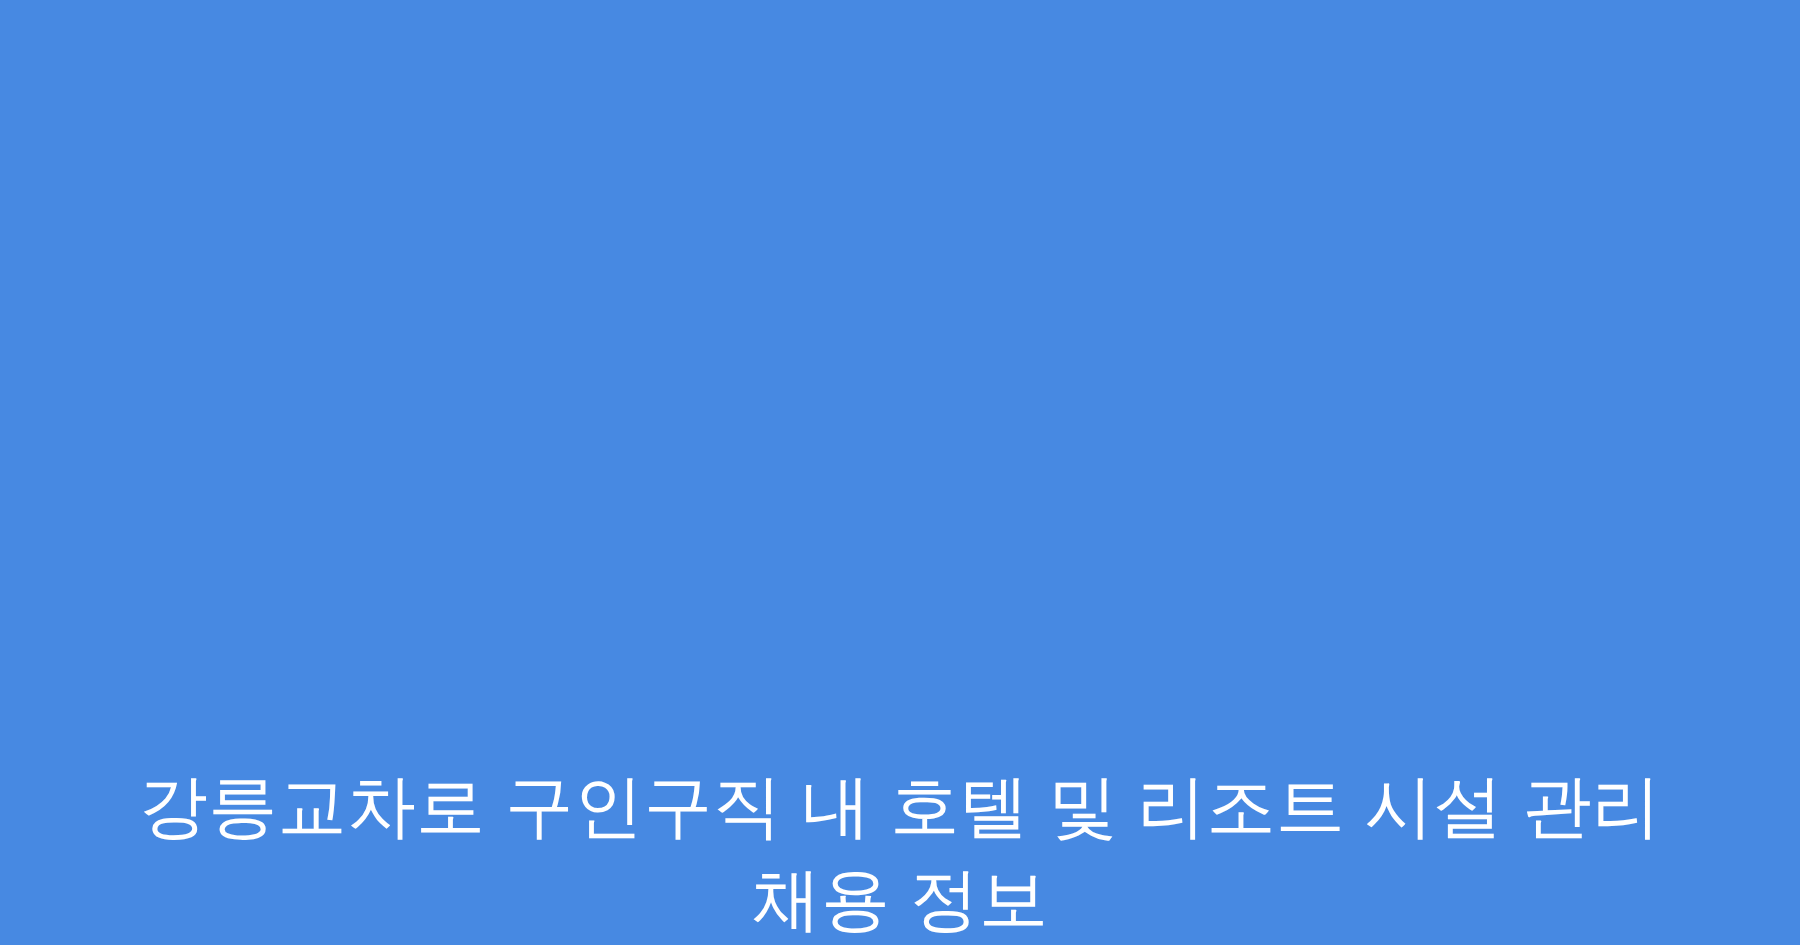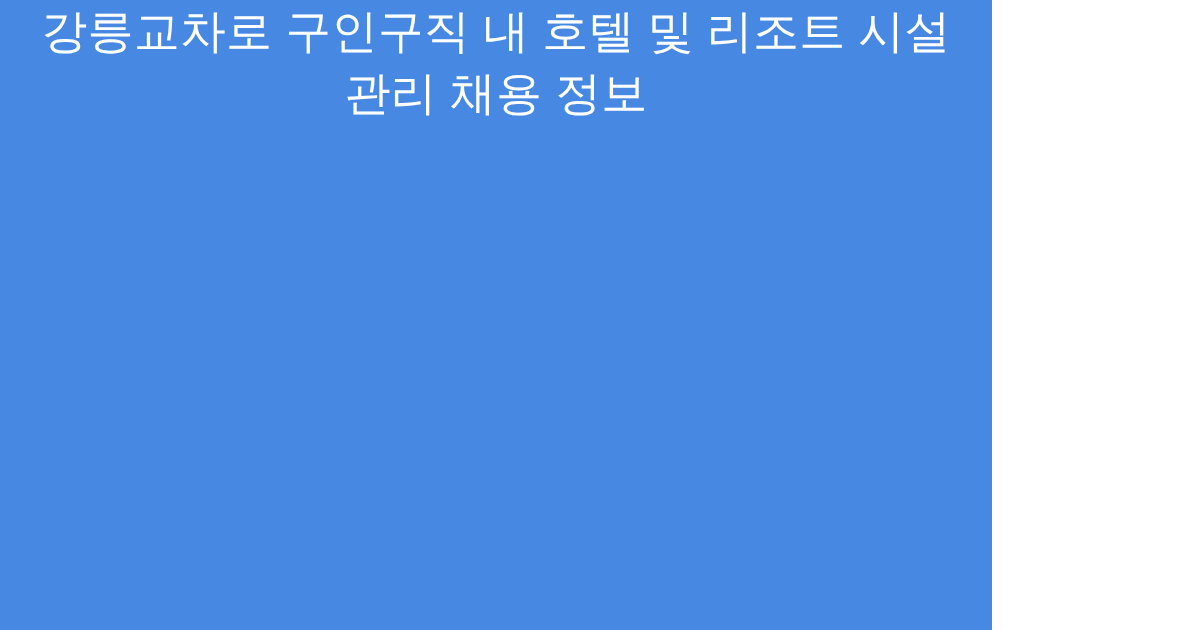--- a/index.html
+++ b/index.html
@@ -12,25 +12,25 @@
     width: 1200px;
     height: 630px;
     overflow: hidden;
     font-family: "Liberation Sans", "DejaVu Sans", sans-serif;
   }
 
   
   #share-card {
     position: relative;
     box-sizing: border-box;
-    width: 992px;
+    width: 1200px;
     height: 630px;
     background-color: #4789e2;
     display: flex;
-    align-items: flex-start;
+    align-items: flex-end;
     justify-content: center;
   }
 
   
   .headline-block {
     width: 1100px;
     padding: 0 40px;
     box-sizing: border-box;
     text-align: center;
   }

